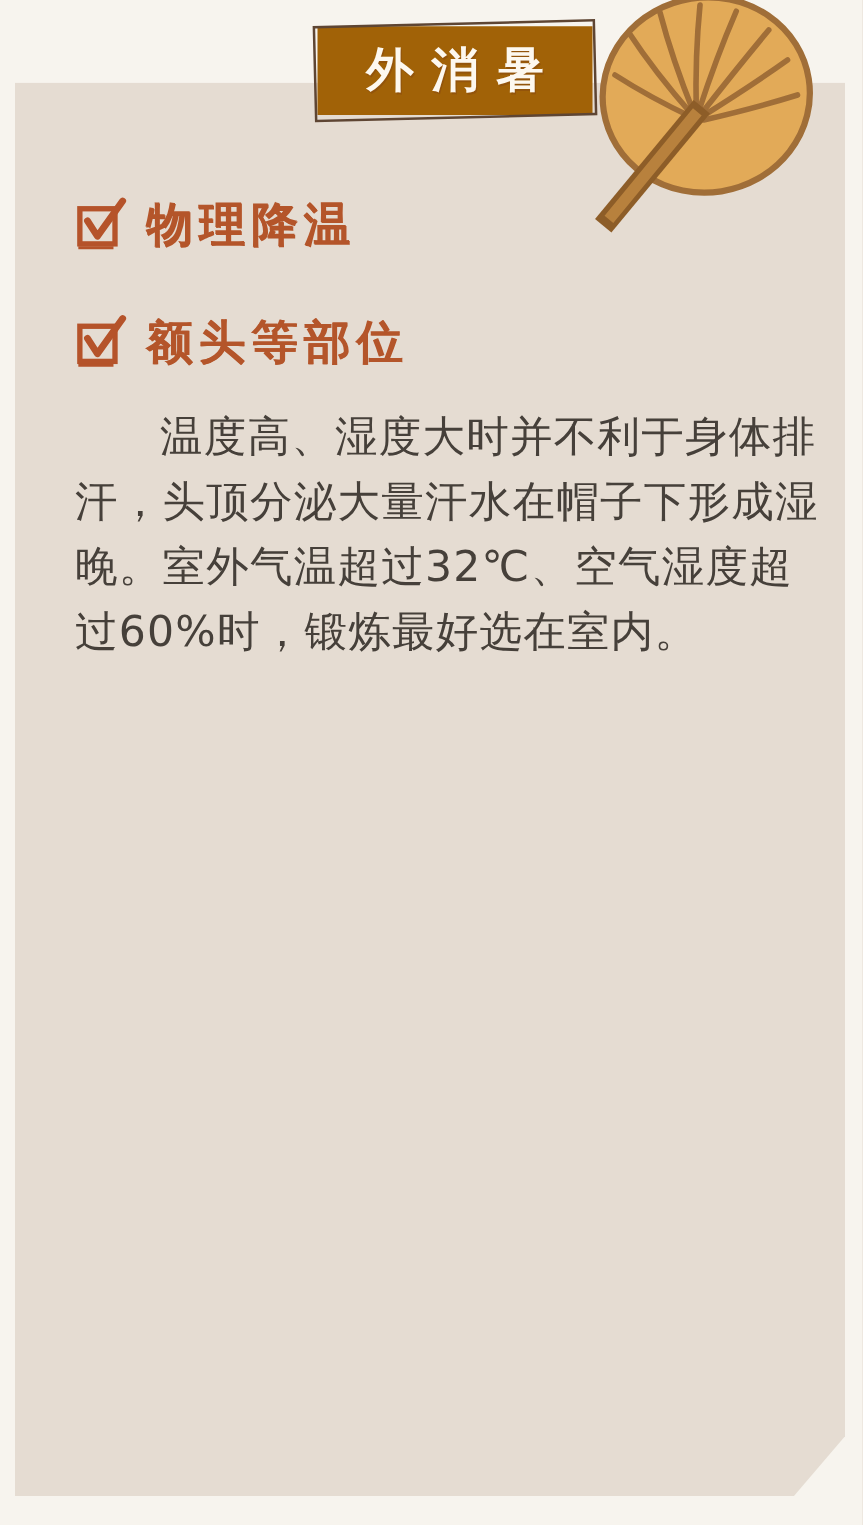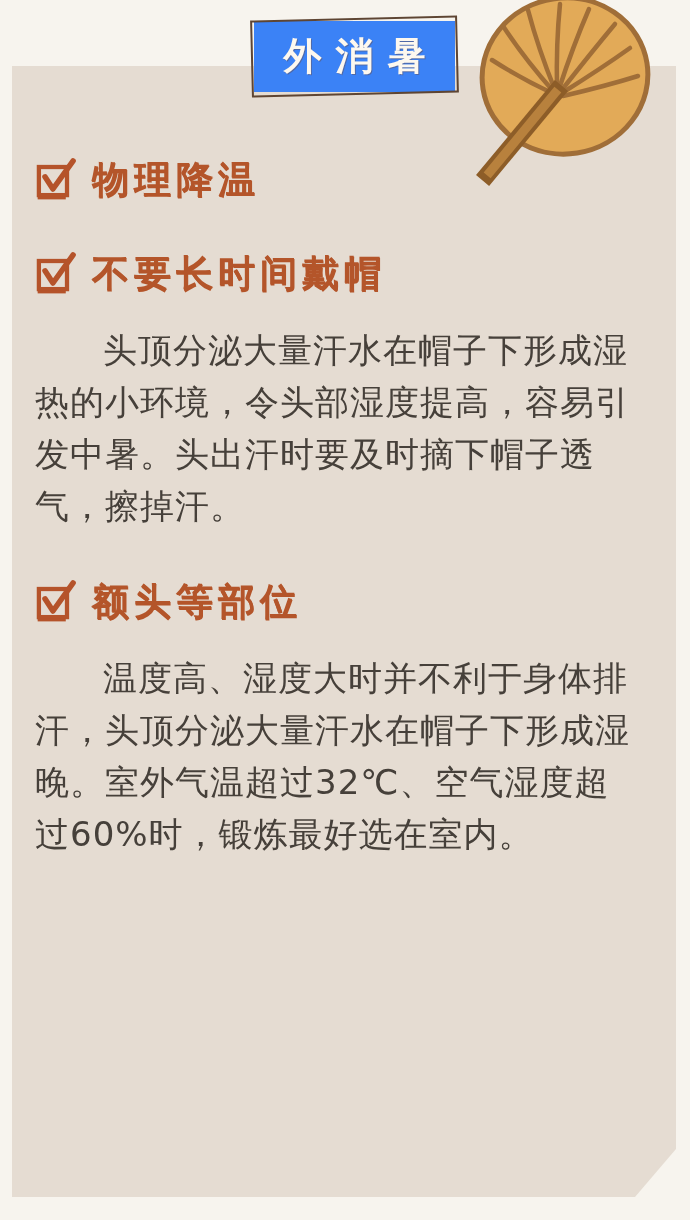--- a/index.html
+++ b/index.html
@@ -11,40 +11,40 @@
   }
   .page{position:absolute;inset:0;}
   
   .panel{
     position:absolute;left:12px;top:66px;width:664px;height:1131px;
     background:#e5dcd2;
     clip-path:polygon(0 0,100% 0,100% calc(100% - 48px),calc(100% - 41px) 100%,0 100%);
   }
   
   .banner{
-    position:absolute;left:254px;top:21px;width:201px;height:71px;
-    background:#3b82f6;
+    position:absolute;left:254px;top:21px;width:220px;height:71px;
+    background:#a16207;
     display:flex;align-items:center;justify-content:center;
     z-index:3;
   }
   .banner::after{
     content:"";position:absolute;inset:-3px;
     border:2px solid #5e4533;
     transform:rotate(-1.4deg);
     pointer-events:none;
   }
   .banner-text{
     color:#fdf8ef;font-size:38px;font-weight:bold;
     letter-spacing:14px;padding-left:14px;
     text-shadow:1px 1px 0 rgba(120,60,20,.35);
   }
   
   .fan{position:absolute;left:468px;top:-4px;width:195px;height:195px;z-index:2;}
   
-  .content{position:absolute;left:35px;top:66px;width:630px;}
+  .content{position:absolute;left:60px;top:66px;width:630px;}
   .section{margin-top:46px;}
   .section.first{margin-top:90px;}
   .sec-head{display:flex;align-items:center;gap:15px;height:48px;}
   .check{width:42px;height:44px;flex:0 0 auto;margin-top:-4px;}
   .sec-title{
     font-size:37px;font-weight:bold;color:#b4552a;
     letter-spacing:5px;line-height:48px;
     text-shadow:.5px .5px 0 #b4552a;
   }
   .sec-body{
@@ -92,34 +92,20 @@
       <div class="sec-head">
         <svg class="check" viewBox="0 0 34 36" aria-hidden="true">
           <rect x="3" y="9" width="23" height="23" fill="none" stroke="#b5532a" stroke-width="3.5"></rect>
           <line x1="2" y1="34.5" x2="25" y2="34.5" stroke="#b5532a" stroke-width="2"></line>
           <path d="M8 17 L14.5 27 L31 4" fill="none" stroke="#b5532a" stroke-width="4.5" stroke-linecap="round" stroke-linejoin="round"></path>
         </svg>
         <span class="sec-title">物理降温</span>
       </div>
     </div>
 
-    <div class="section">
-      <div class="sec-head">
-        <svg class="check" viewBox="0 0 34 36" aria-hidden="true">
-          <rect x="3" y="9" width="23" height="23" fill="none" stroke="#b5532a" stroke-width="3.5"></rect>
-          <line x1="2" y1="34.5" x2="25" y2="34.5" stroke="#b5532a" stroke-width="2"></line>
-          <path d="M8 17 L14.5 27 L31 4" fill="none" stroke="#b5532a" stroke-width="4.5" stroke-linecap="round" stroke-linejoin="round"></path>
-        </svg>
-        <span class="sec-title">不要长时间戴帽</span>
-      </div>
-      <p class="sec-body">头顶分泌大量汗水在帽子下形成湿
-热的小环境，令头部湿度提高，容易引
-发中暑。头出汗时要及时摘下帽子透
-气，擦掉汗。</p>
-    </div>
 
     <div class="section">
       <div class="sec-head">
         <svg class="check" viewBox="0 0 34 36" aria-hidden="true">
           <rect x="3" y="9" width="23" height="23" fill="none" stroke="#b5532a" stroke-width="3.5"></rect>
           <line x1="2" y1="34.5" x2="25" y2="34.5" stroke="#b5532a" stroke-width="2"></line>
           <path d="M8 17 L14.5 27 L31 4" fill="none" stroke="#b5532a" stroke-width="4.5" stroke-linecap="round" stroke-linejoin="round"></path>
         </svg>
         <span class="sec-title">额头等部位</span>
       </div>

